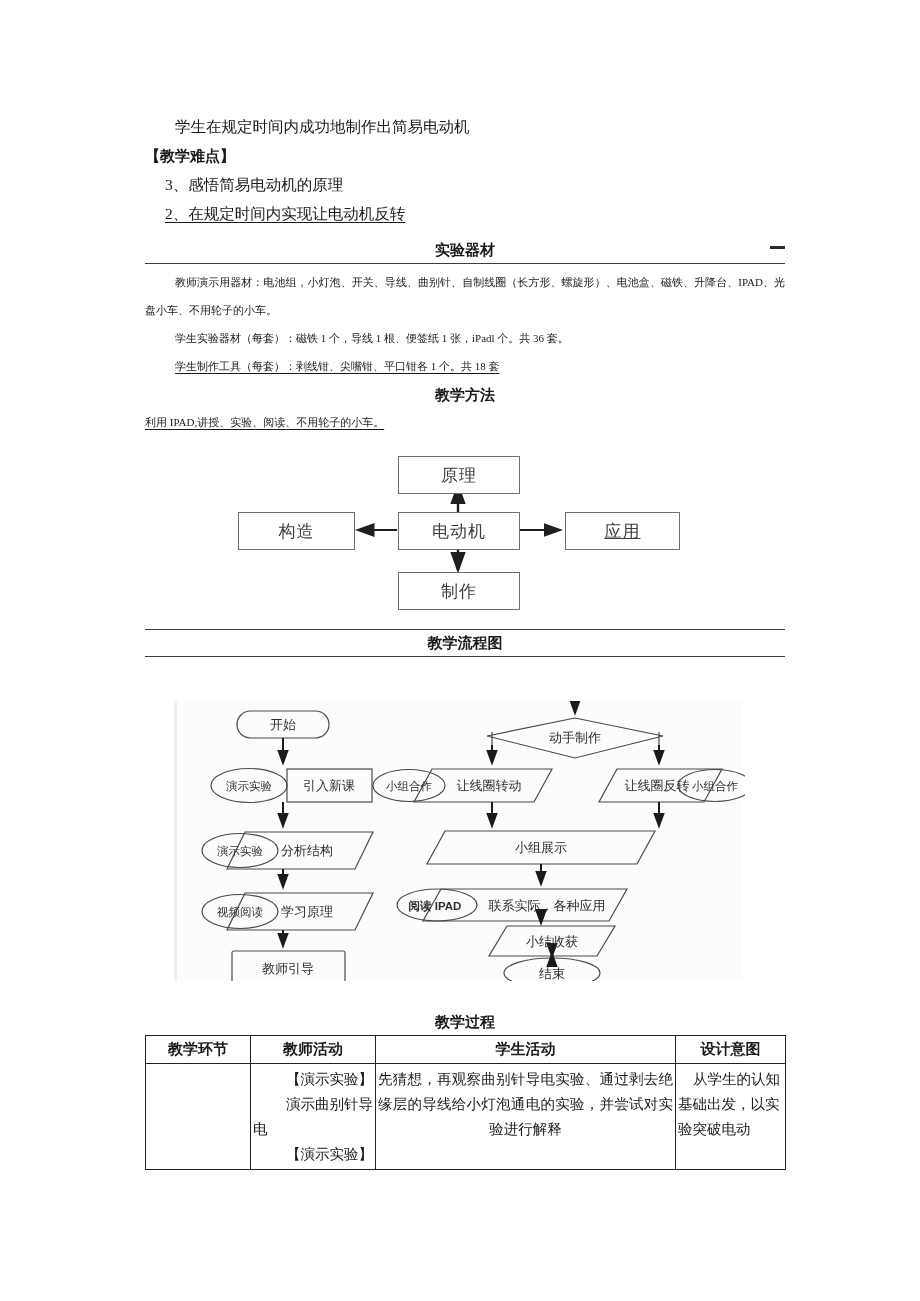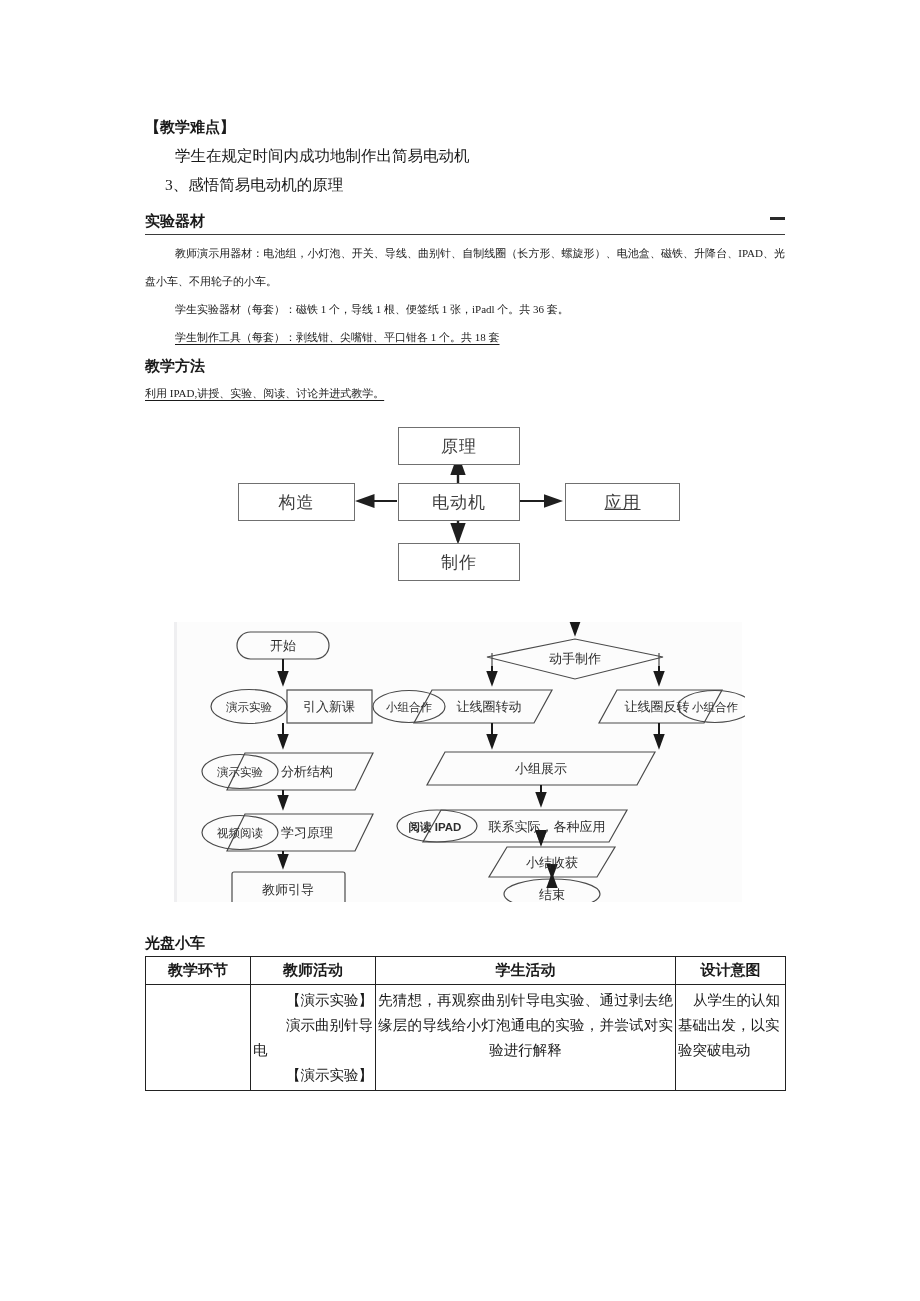--- a/index.html
+++ b/index.html
@@ -43,20 +43,21 @@
   
   .para {
     font-size: 11px;
     line-height: 28px;
     text-align: justify;
   }
 
   
   .sec {
     position: relative;
+    text-align: center;
     font-weight: bold;
     font-size: 15px;
     font-family: "Liberation Sans", "DejaVu Sans", sans-serif;
     line-height: 26px;
   }
   .rule-top { border-top: 1.6px solid #3b3b3b; }
   .rule-bot { border-bottom: 1.6px solid #3b3b3b; }
   .dash-right {
     position: absolute;
     right: 0;
@@ -132,35 +133,36 @@
   .cell-just { line-height: 25px; text-indent: 15px; }
   .nowrap-l { white-space: nowrap; }
 </style>
 </head>
 <body>
 
 <div class="page">
   <div class="content">
 
     <div style="height:112px"></div>
+    <div class="line indent1">学生在规定时间内成功地制作出简易电动机</div>
     <div class="line bold sans" style="font-size:15px">【教学难点】</div>
-    <div class="line indent1">学生在规定时间内成功地制作出简易电动机</div>
     <div class="line indent-sm">3、感悟简易电动机的原理</div>
+    <div class="line indent-sm ul">2、在规定时间内实现让电动机反转</div>
 
     <div class="sec rule-bot" style="margin-top:9px;">
       <span>实验器材</span>
       <span class="dash-right"></span>
     </div>
 
     <div class="para" style="margin-top:4px; text-indent:30px;">教师演示用器材：电池组，小灯泡、开关、导线、曲别针、自制线圈（长方形、螺旋形）、电池盒、磁铁、升降台、IPAD、光盘小车、不用轮子的小车。</div>
     <div class="para" style="text-indent:30px;">学生实验器材（每套）：磁铁 1 个，导线 1 根、便签纸 1 张，iPadl 个。共 36 套。</div>
     <div class="para ul" style="text-indent:30px;">学生制作工具（每套）：剥线钳、尖嘴钳、平口钳各 1 个。共 18 套</div>
 
     <div class="sec" style="margin-top:2px;">教学方法</div>
-    <div class="para ul" style="margin-top:0px;">利用 IPAD,讲授、实验、阅读、讨论并进式教学。</div>
+    <div class="para ul" style="margin-top:0px;">利用 IPAD,讲授、实验、阅读、不用轮子的小车。</div>
 
 
     <div class="board-wrap">
       <svg class="board-svg" viewBox="0 0 640 165">
         <defs>
           <marker id="ah" markerWidth="9" markerHeight="9" refX="7.5" refY="3.2" orient="auto">
             <polygon points="0,0 9,3.2 0,6.4" fill="#1f1f1f"></polygon>
           </marker>
         </defs>
 
@@ -173,20 +175,21 @@
         <line x1="375" y1="88" x2="415" y2="88" stroke="#1f1f1f" stroke-width="2.2" marker-end="url(#ah)"></line>
       </svg>
 
       <div class="bx" style="left:253px; top:8px; width:120px; height:36px;margin-top:6px;">原理</div>
       <div class="bx" style="left:93px; top:70px; width:115px; height:36px;">构造</div>
       <div class="bx" style="left:253px; top:70px; width:120px; height:36px;">电动机</div>
       <div class="bx" style="left:420px; top:70px; width:113px; height:36px;text-decoration:underline;">应用</div>
       <div class="bx" style="left:253px; top:130px; width:120px; height:36px;">制作</div>
     </div>
 
+    <div class="sec rule-top rule-bot" style="margin-top:22px;">教学流程图</div>
 
     <div class="flow-box">
       <svg class="flow-svg" width="568" height="280" viewBox="0 0 568 280">
         <defs>
           <marker id="fa" markerWidth="8" markerHeight="8" refX="6.6" refY="2.9" orient="auto">
             <polygon points="0,0 8,2.9 0,5.8" fill="#1a1a1a"></polygon>
           </marker>
         </defs>
         <g stroke="#4a4a4a" stroke-width="1.2" fill="none">
 
@@ -270,21 +273,21 @@
           <text x="538" y="89" text-anchor="middle" font-size="11.5">小组合作</text>
           <text x="364" y="151" text-anchor="middle">小组展示</text>
           <text x="258" y="209" text-anchor="middle" font-size="11.5" font-weight="bold">阅读 IPAD</text>
           <text x="370" y="209" text-anchor="middle">联系实际，各种应用</text>
           <text x="375" y="245" text-anchor="middle">小结收获</text>
           <text x="375" y="277" text-anchor="middle">结束</text>
         </g>
       </svg>
     </div>
 
-    <div class="sec" style="margin-top:28px;">光盘小车</div>
+    <div class="sec" style="margin-top:28px;">教学过程</div>
 
     <table class="proc">
       <colgroup>
         <col style="width:105px">
         <col style="width:125px">
         <col style="width:300px">
         <col style="width:110px">
       </colgroup>
       <thead>
         <tr>

